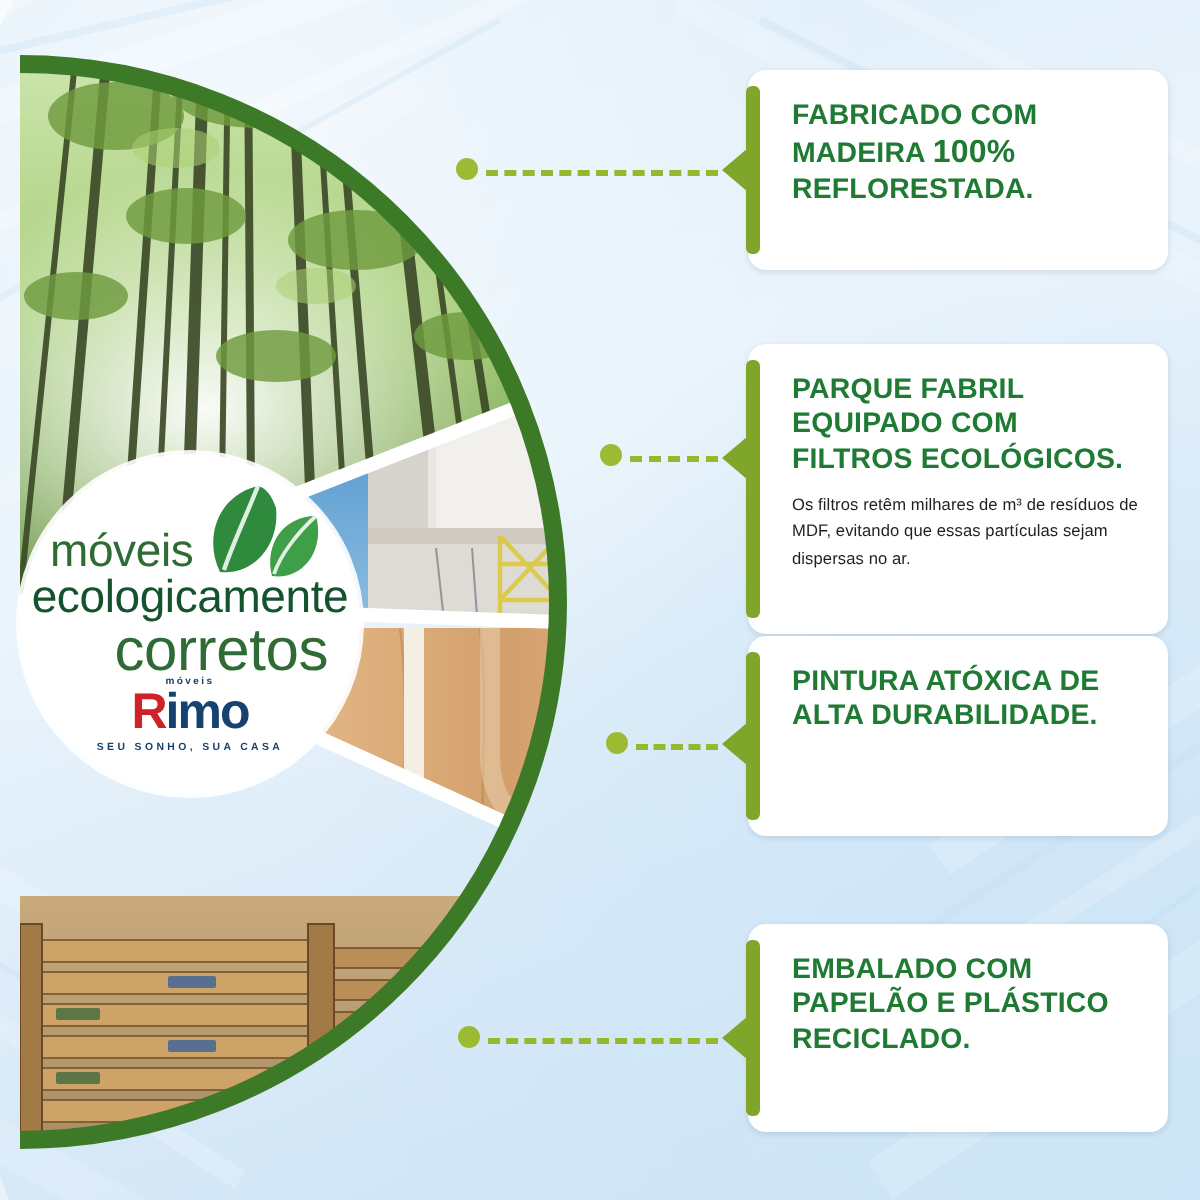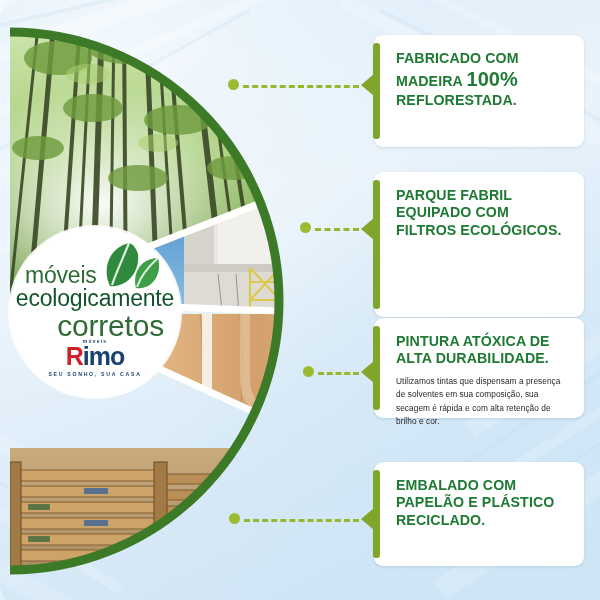--- a/index.html
+++ b/index.html
@@ -49,21 +49,21 @@
     border-radius:9px;box-sizing:border-box;
     box-shadow:0 1px 3px rgba(20,50,80,.13);
   }
   .card .bar{position:absolute;left:-1px;top:8px;bottom:8px;width:7px;
     background:#7fa52a;border-radius:3px;}
   .card .inner{padding:15px 14px 15px 22px;}
   .card h3{
     margin:0;font-size:14.2px;line-height:1.22;color:#1f7a34;
     font-weight:700;letter-spacing:.1px;text-transform:uppercase;
   }
-  .card h3 .pct{font-size:20px;}
+  .card h3 .pct{font-size:16px;}
   .card p{
     margin:7px 0 0 0;font-size:8.3px;line-height:1.62;color:#231f20;
     letter-spacing:.05px;
   }
   .arrow{position:absolute;left:-13px;width:0;height:0;
     border-top:11px solid transparent;border-bottom:11px solid transparent;
     border-right:13px solid #7fa52a;}
   
   .dash{position:absolute;height:0;border-top:3px dashed #96b82f;}
   .dot{position:absolute;width:11px;height:11px;border-radius:50%;background:#9cbb33;}
@@ -341,42 +341,42 @@
     <div class="ln l1">móveis</div>
     <div class="ln l2">ecologicamente</div>
     <div class="ln l3">corretos</div>
     <div class="logo">
       <div class="sup">móveis</div>
       <div class="word"><span class="rdot">R</span><span>imo</span></div>
       <div class="tag">SEU SONHO, SUA CASA</div>
     </div>
   </div>
 
-  <div class="card" style="top:35px;height:112px;">
+  <div class="card" style="top:35px;height:100px;">
     <div class="bar"></div>
     <div class="arrow" style="top:39px;"></div>
     <div class="inner">
       <h3><span>FABRICADO COM</span><br><span>MADEIRA </span><span class="pct">100%</span><br><span>REFLORESTADA.</span></h3>
     </div>
   </div>
 
   <div class="card" style="top:172px;height:145px;">
     <div class="bar"></div>
     <div class="arrow" style="top:46px;"></div>
     <div class="inner">
       <h3>PARQUE FABRIL EQUIPADO COM FILTROS ECOLÓGICOS.</h3>
+      <p>Os filtros retêm milhares de m³ de resíduos de MDF, evitando que essas partículas sejam dispersas no ar.</p>
     </div>
   </div>
 
   <div class="card" style="top:318px;height:100px;">
     <div class="bar"></div>
     <div class="arrow" style="top:43px;"></div>
     <div class="inner">
       <h3>PINTURA ATÓXICA DE ALTA DURABILIDADE.</h3>
-      <p>Utilizamos tintas que dispensam a presença de solventes em sua composição, sua secagem é rápida e com alta retenção de brilho e cor.</p>
     </div>
   </div>
 
   <div class="card" style="top:462px;height:104px;">
     <div class="bar"></div>
     <div class="arrow" style="top:46px;"></div>
     <div class="inner">
       <h3>EMBALADO COM PAPELÃO E PLÁSTICO RECICLADO.</h3>
     </div>
   </div>

